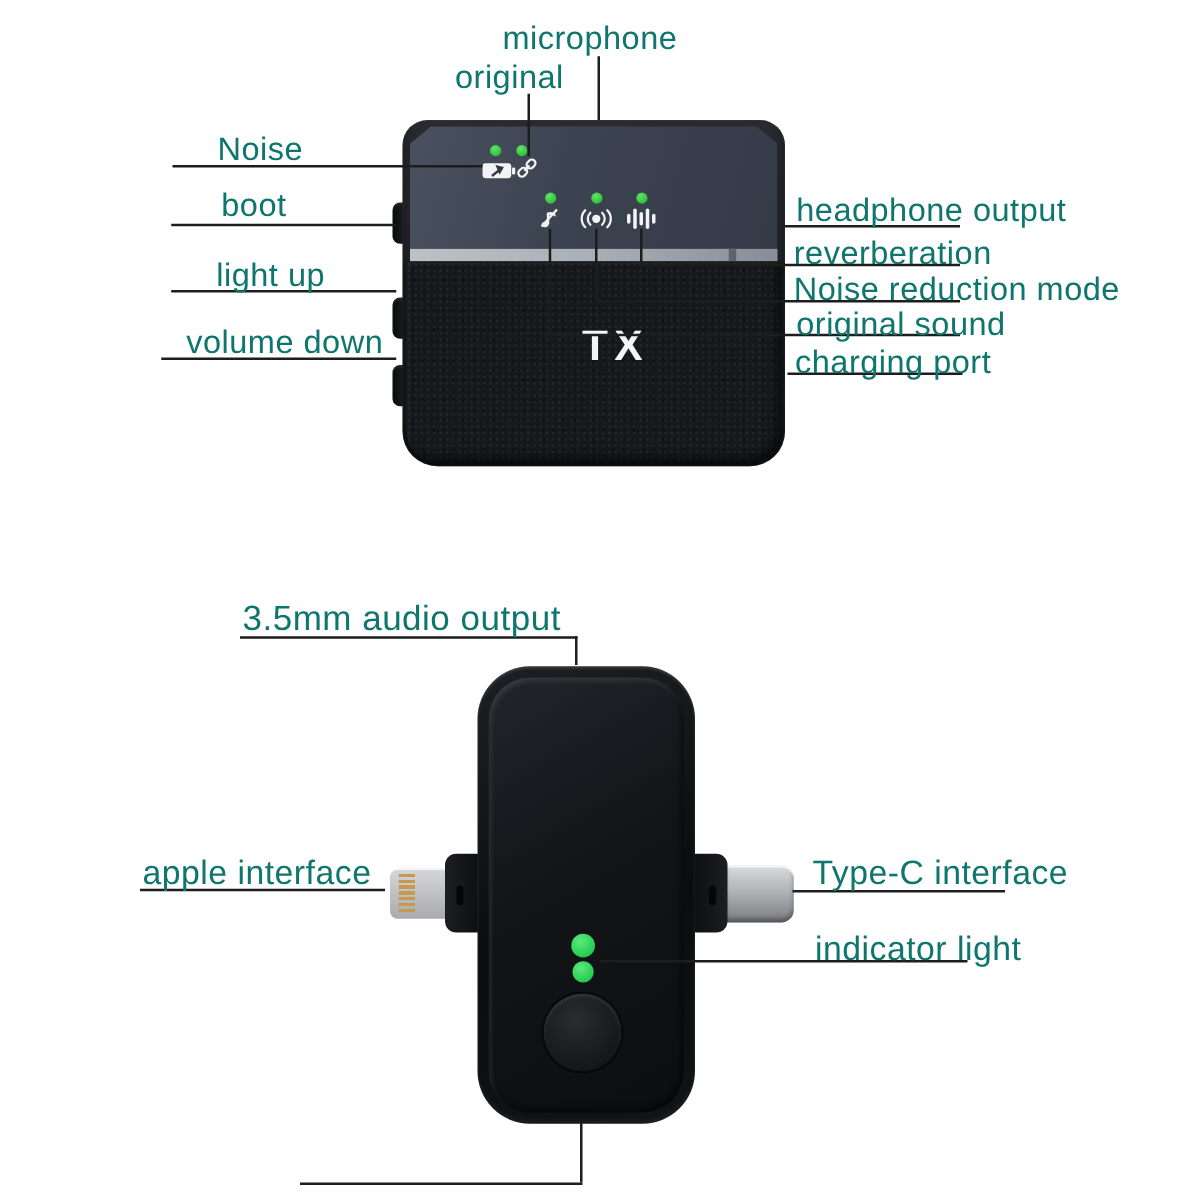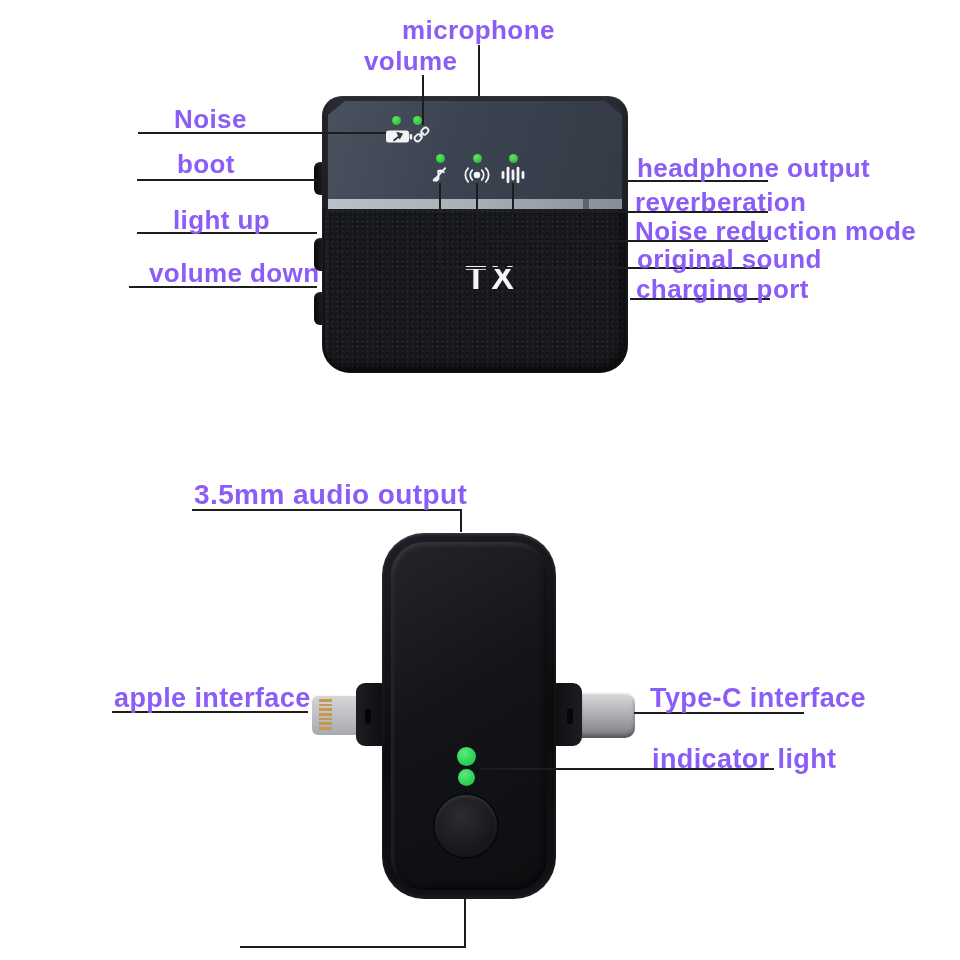--- a/index.html
+++ b/index.html
@@ -1,20 +1,20 @@
 <!DOCTYPE html>
 <html><head>
 <meta charset="utf-8">
 <style>
   html,body{margin:0;padding:0;background:#fff;}
   .canvas{
     position:relative;width:960px;height:960px;background:#ffffff;overflow:hidden;
     font-family:"Liberation Sans", sans-serif;
   }
-  .lbl{position:absolute;color:#8b5cf6;font-size:26px;line-height:1.05;white-space:nowrap;letter-spacing:.4px;font-weight:bold;}
+  .lbl{position:absolute;color:#0f766e;font-size:26px;line-height:1.05;white-space:nowrap;letter-spacing:.4px;}
   .lbl.big{font-size:27px;}
   .hline{position:absolute;height:2px;background:#1d1d1d;}
   .vline{position:absolute;width:2px;background:#1d1d1d;}
 
   
   .tx{position:absolute;left:322px;top:96px;width:306px;height:277px;}
   .tx-shell{position:absolute;inset:0;border-radius:20px 20px 28px 28px;
     background:linear-gradient(180deg,#2a2c31 0,#232529 110px,#1a1b1e 118px,#141518 100%);
     box-shadow:inset 0 0 0 1px rgba(255,255,255,.04), inset 0 -8px 12px rgba(0,0,0,.55);}
   .tx-leather{position:absolute;left:3px;right:3px;top:113px;bottom:3px;border-radius:4px 4px 25px 25px;
@@ -161,21 +161,21 @@
 
   <div class="hline" style="left:192px;top:509px;width:270px"></div>
   <div class="vline" style="left:460px;top:509px;height:23px"></div>
   <div class="hline" style="left:112px;top:711px;width:196px"></div>
   <div class="hline" style="left:634px;top:712px;width:170px"></div>
   <div class="hline" style="left:480px;top:768px;width:294px"></div>
   <div class="vline" style="left:464px;top:897px;height:49px"></div>
   <div class="hline" style="left:240px;top:946px;width:226px"></div>
 
   <div class="lbl" style="left:402px;top:17px">microphone</div>
-  <div class="lbl" style="left:364px;top:48px">volume</div>
+  <div class="lbl" style="left:364px;top:48px">original</div>
   <div class="lbl" style="left:174px;top:106px">Noise</div>
   <div class="lbl" style="left:177px;top:151px">boot</div>
   <div class="lbl" style="left:173px;top:207px">light up</div>
   <div class="lbl" style="left:149px;top:260px">volume down</div>
   <div class="lbl" style="left:637px;top:155px">headphone output</div>
   <div class="lbl" style="left:635px;top:189px">reverberation</div>
   <div class="lbl" style="left:635px;top:218px">Noise reduction mode</div>
   <div class="lbl" style="left:637px;top:246px">original sound</div>
   <div class="lbl" style="left:636px;top:276px">charging port</div>
 

